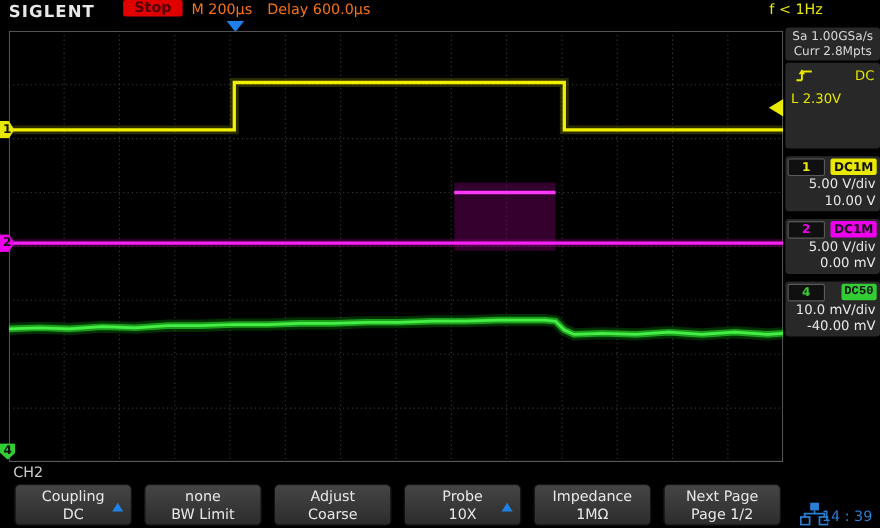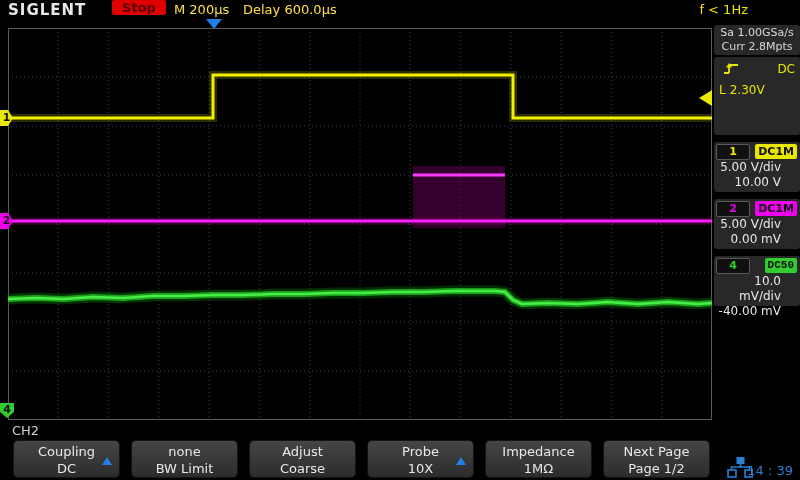--- a/index.html
+++ b/index.html
@@ -6,21 +6,21 @@
   #screen{position:relative;width:800px;height:480px;background:#000;overflow:hidden;
           font-family:"DejaVu Sans","Liberation Sans",sans-serif;}
 
   
   .topbar{position:absolute;left:0;top:0;width:800px;height:18px;background:#000;}
   .brand{position:absolute;left:8px;top:1px;font-size:15px;font-weight:800;letter-spacing:1px;
          color:#e8e8e8;}
   .stop-badge{position:absolute;left:112px;top:0;width:54px;height:15px;background:#e00000;
               color:#520000;font-size:13px;font-weight:bold;text-align:center;line-height:15px;
               border-radius:2px;}
-  .tb-text{position:absolute;top:2px;font-size:13px;color:#fde047;}
+  .tb-text{position:absolute;top:2px;font-size:13px;color:#f97316;}
   .tb-timebase{left:174px;}
   .tb-delay{left:243px;}
   .tb-freq{left:auto;right:52px;color:#e6e600;}
 
   
   .grid-wrap{position:absolute;left:8px;top:28px;width:704px;height:392px;}
 
   
   .marker{position:absolute;width:13px;height:16px;font-size:11px;font-weight:bold;color:#111;
           text-align:center;line-height:16px;clip-path:polygon(0 0,62% 0,100% 50%,62% 100%,0 100%);}
@@ -49,21 +49,21 @@
   .trig-level-text{position:absolute;left:5px;top:4px;color:#e6e600;}
   .lvl-val{margin-left:4px;}
 
   .chbox{height:50px;font-size:12px;}
   .chbox .hdr{position:relative;height:18px;}
   .ch-pill{position:absolute;left:2px;top:2px;width:32px;height:14px;background:#101010;
            border:1px solid #5a5a5a;border-radius:2px;text-align:center;line-height:14px;
            font-size:11px;font-weight:bold;}
   .ch-badge{position:absolute;right:3px;top:2px;height:15px;padding:0 3px;border-radius:2px;
             font-size:11px;font-weight:bold;color:#111;line-height:15px;}
-  .ch-line{text-align:right;padding-right:19px;line-height:15px;color:#e8e8e8;}
+  .ch-line{text-align:right;padding-right:4px;line-height:15px;color:#e8e8e8;}
   .sbox-ch1{top:142px;} .sbox-ch2{top:199px;} .sbox-ch4{top:256px;}
   .yel{color:#e8e800;} .mag{color:#ee00ee;} .grn{color:#33cc33;}
   .bg-yel{background:#e8e800;} .bg-mag{background:#ee00ee;} .bg-grn{background:#33cc33;font-family:Liberation Mono, monospace;}
 
   
   .active-ch{position:absolute;left:12px;top:423px;font-size:13px;color:#cfcfcf;}
   .menu-btn{position:absolute;top:440px;width:107px;height:38px;border-radius:5px;
             background:linear-gradient(#454545,#2c2c2c);border:1px solid #141414;
             box-sizing:border-box;color:#e8e8e8;font-size:13px;text-align:center;
             line-height:17px;padding-top:2px;cursor:pointer;}

